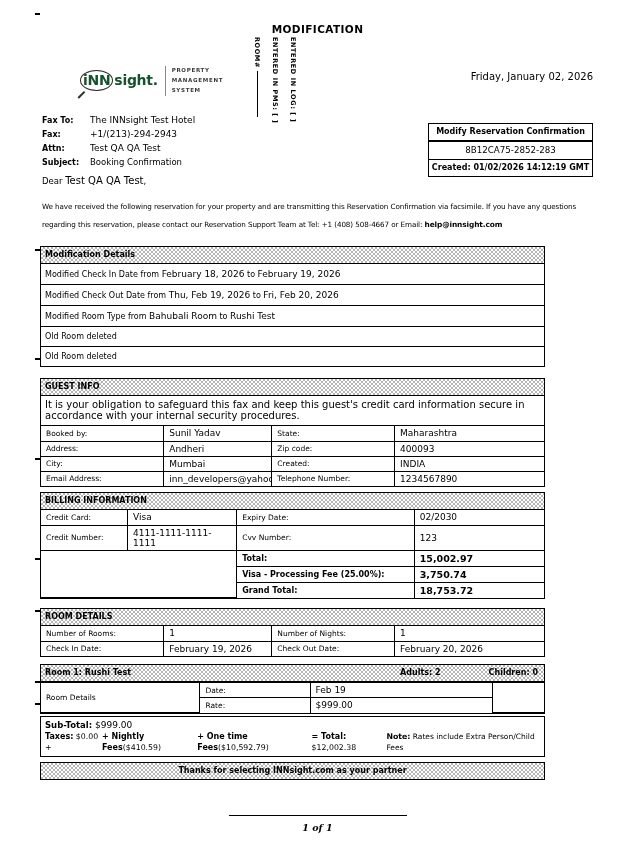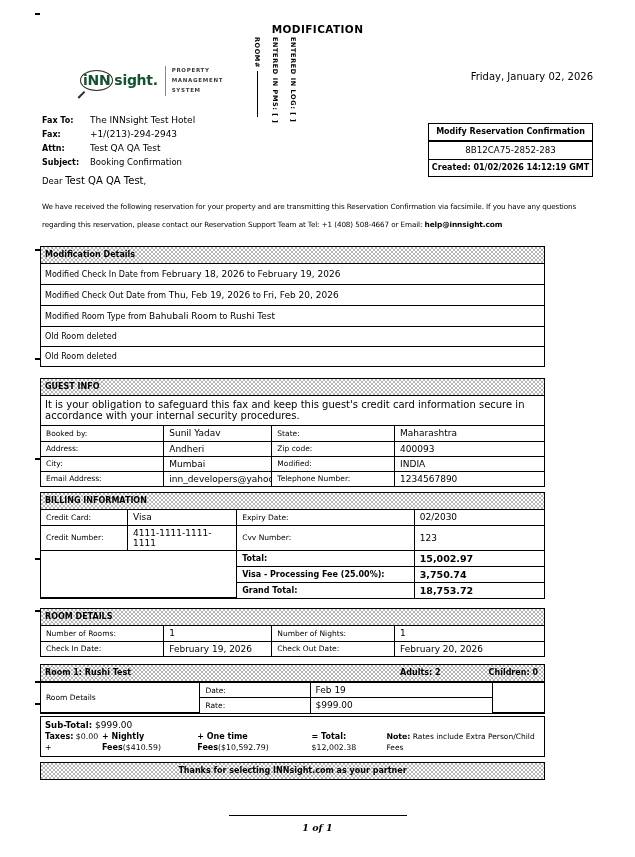--- a/index.html
+++ b/index.html
@@ -244,21 +244,21 @@
         </tr>
         <tr>
           <td class="lbl">Address:</td>
           <td class="val">Andheri</td>
           <td class="lbl">Zip code:</td>
           <td class="val">400093</td>
         </tr>
         <tr>
           <td class="lbl">City:</td>
           <td class="val">Mumbai</td>
-          <td class="lbl">Modified:</td>
+          <td class="lbl">Created:</td>
           <td class="val">INDIA</td>
         </tr>
         <tr>
           <td class="lbl">Email Address:</td>
           <td class="val">inn_developers@yahoo.com</td>
           <td class="lbl">Telephone Number:</td>
           <td class="val">1234567890</td>
         </tr>
       </tbody>
         </table>

